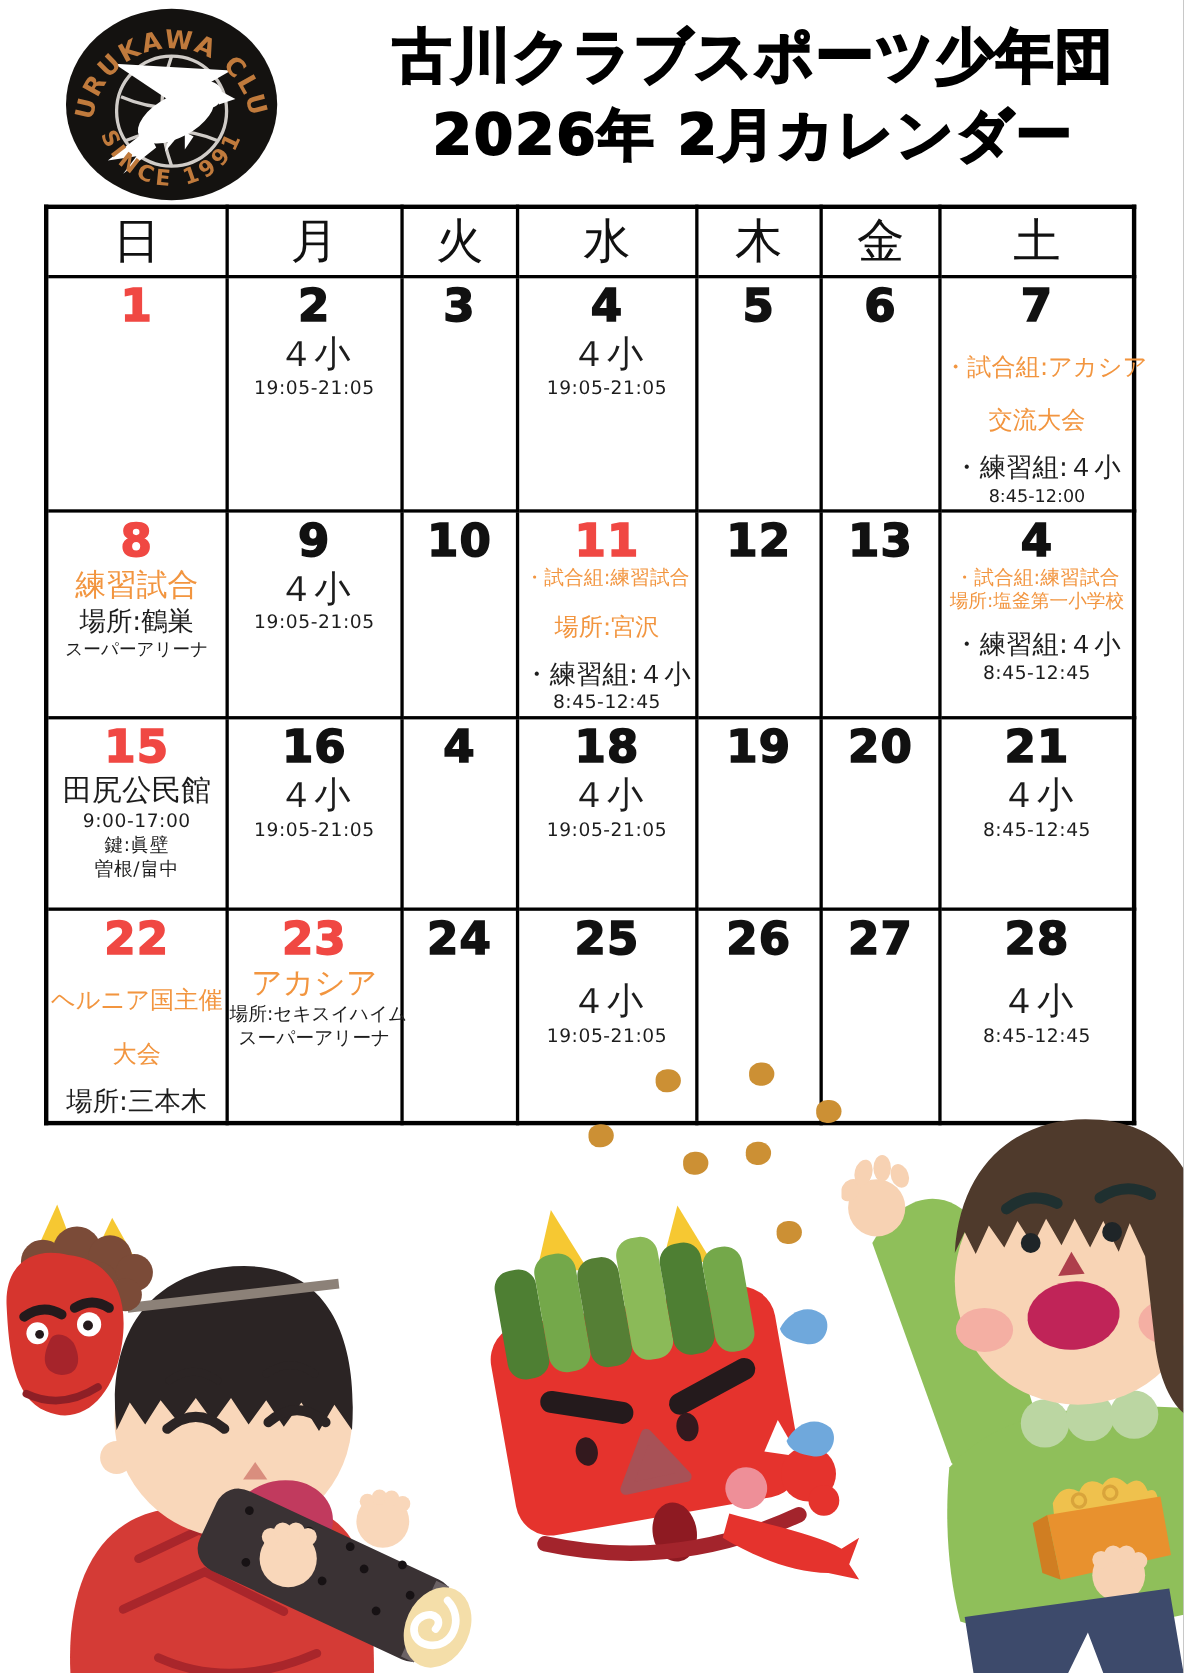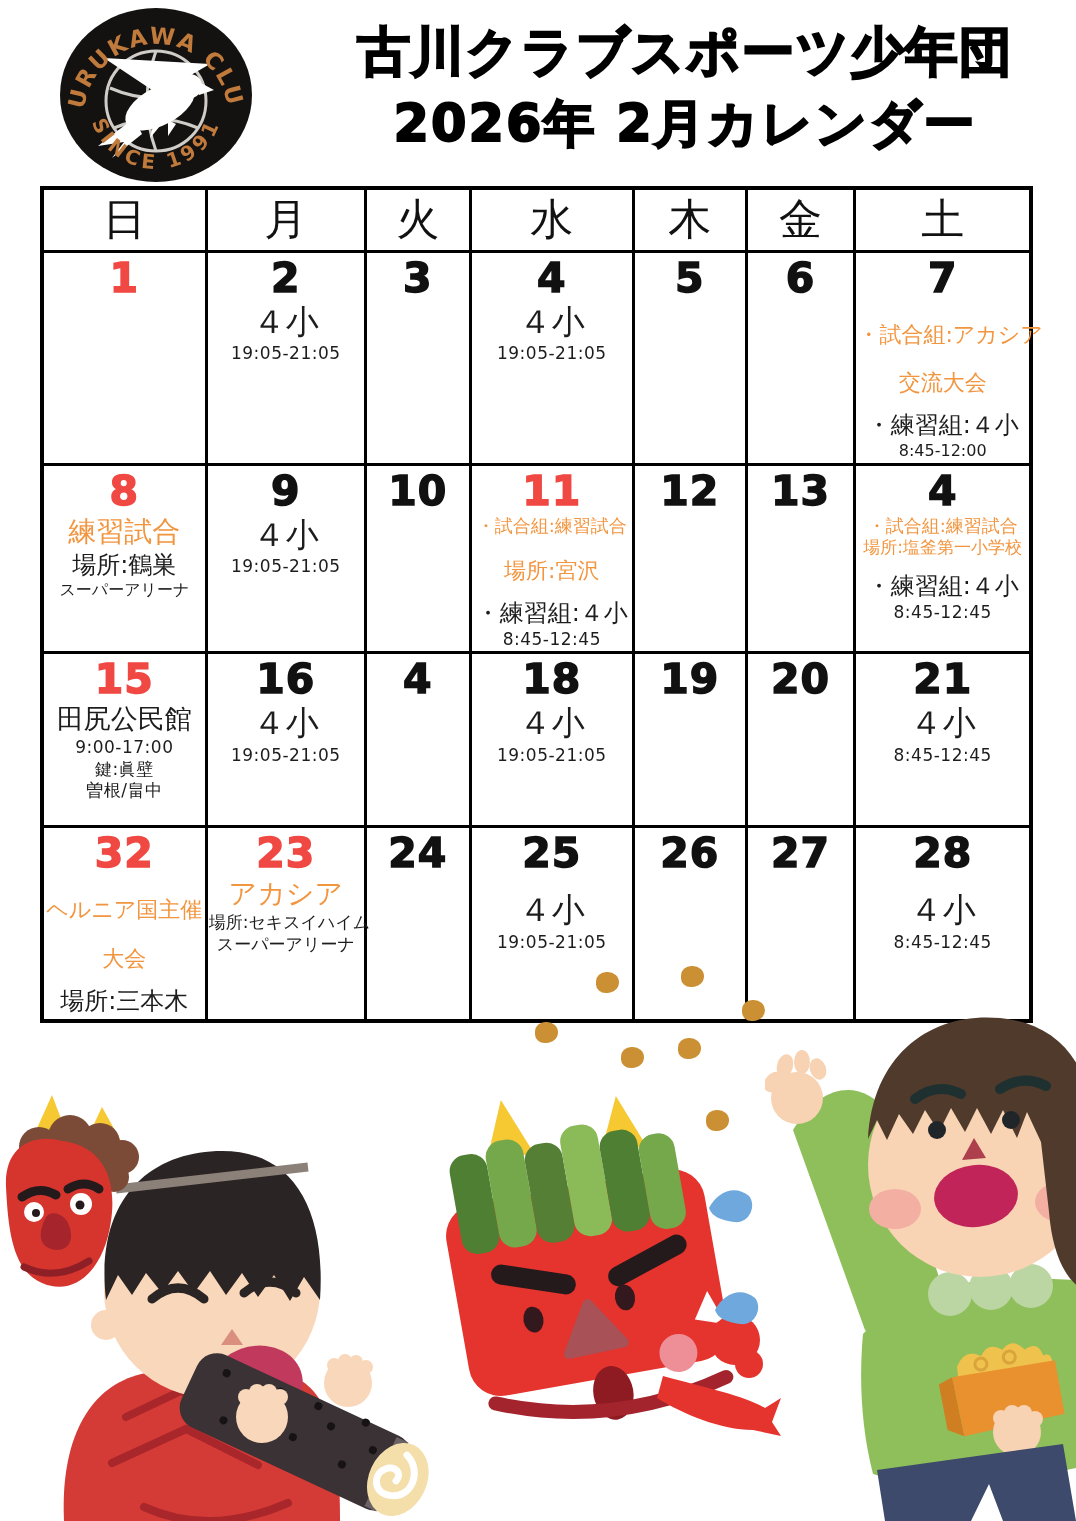--- a/index.html
+++ b/index.html
@@ -212,21 +212,21 @@
             <div class="dnum">20</div>
           </td>
           <td>
             <div class="dnum">21</div>
             <div class="ln ln-lg">４小</div>
             <div class="ln ln-time">8:45-12:45</div>
           </td>
         </tr>
         <tr class="w4">
           <td>
-            <div class="dnum red">32</div>
+            <div class="dnum red">22</div>
             <div class="ln ln-org">ヘルニア国主催</div>
             <div class="ln ln-org">大会</div>
             <div class="ln ln-blk gap">場所:三本木</div>
           </td>
           <td>
             <div class="dnum red">23</div>
             <div class="ln ln-orgLg">アカシア</div>
             <div class="ln ln-blkXs">場所:セキスイハイム</div>
             <div class="ln ln-blkXs">スーパーアリーナ</div>
           </td>

